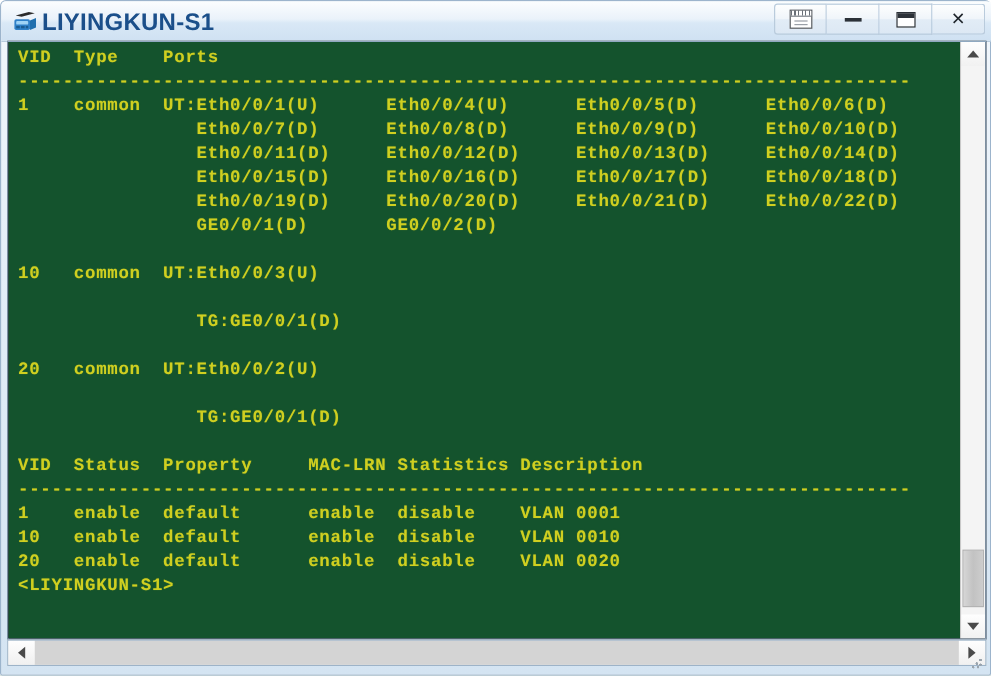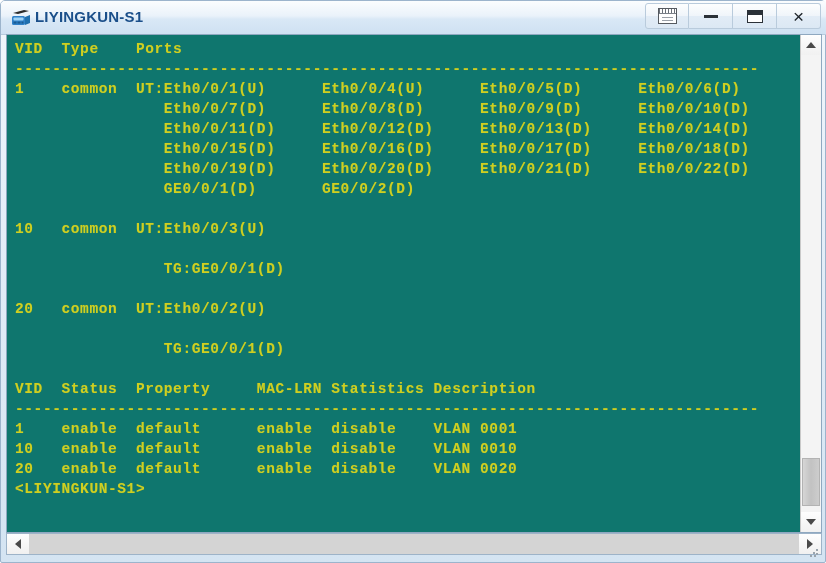--- a/index.html
+++ b/index.html
@@ -38,21 +38,21 @@
     border-radius: 4px 4px 0 0;
   }
   .title-icon {
     position: absolute;
     left: 9px; top: 6px;
     width: 22px; height: 22px;
   }
   .title-text {
     position: absolute;
     left: 34px; top: 7px;
-    font-size: 15px;
+    font-size: 20px;
     font-weight: bold;
     color: #1b4f8a;
     letter-spacing: 0.2px;
     white-space: nowrap;
   }
 
   .winbtns {
     position: absolute;
     right: 6px; top: 2px;
     height: 28px;
@@ -135,21 +135,21 @@
     box-sizing: border-box;
     border: 1px solid #8fa8c0;
     background: #000000;
     overflow: hidden;
   }
   .term {
     position: absolute;
     left: 0; top: 0;
     width: 793px;
     height: 497px;
-    background: #0f766e;
+    background: #14532d;
     overflow: hidden;
   }
   .term-inner {
     position: absolute;
     left: 8px;
     top: 4px;
     color: #cfcf20;
     font-family: "Liberation Mono", "DejaVu Sans Mono", monospace;
     font-size: 14.5px;
     line-height: 20px;

